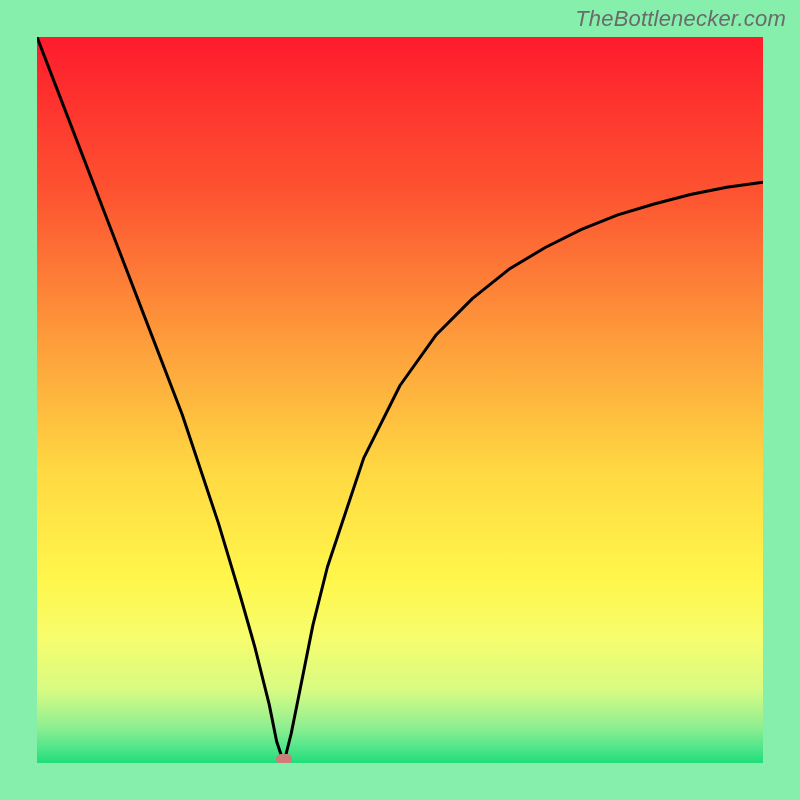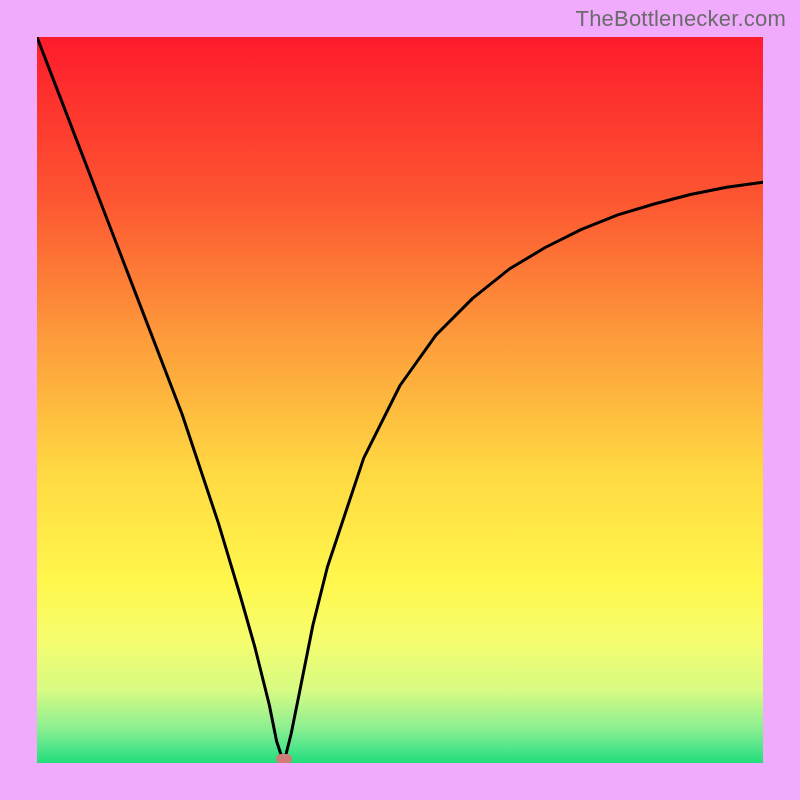--- a/index.html
+++ b/index.html
@@ -10,21 +10,22 @@
     background: #000;
     position: relative;
     font-family: Arial, Helvetica, sans-serif;
   }
   .frame {
     position: absolute;
     top: 0;
     left: 0;
     width: 800px;
     height: 800px;
-    background: #f0abfc;
+    background: #86efac;
+    font-style: italic;
   }
   .plot-area {
     position: absolute;
     top: 37px;
     left: 37px;
     width: 726px;
     height: 726px;
     overflow: hidden;
   }
   .gradient-bg {

